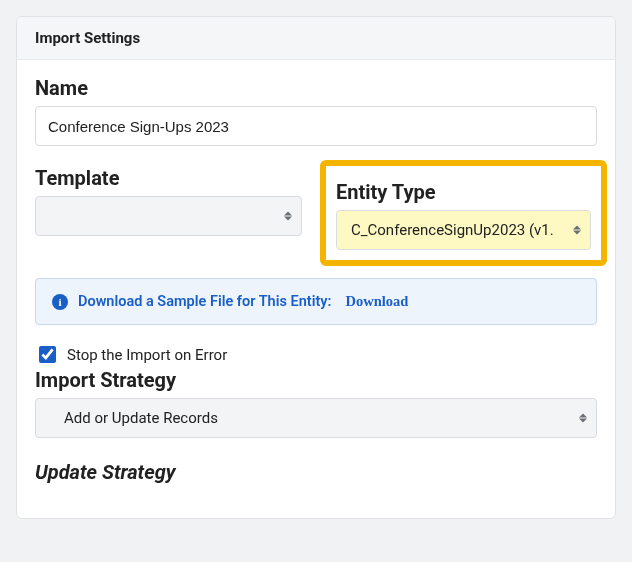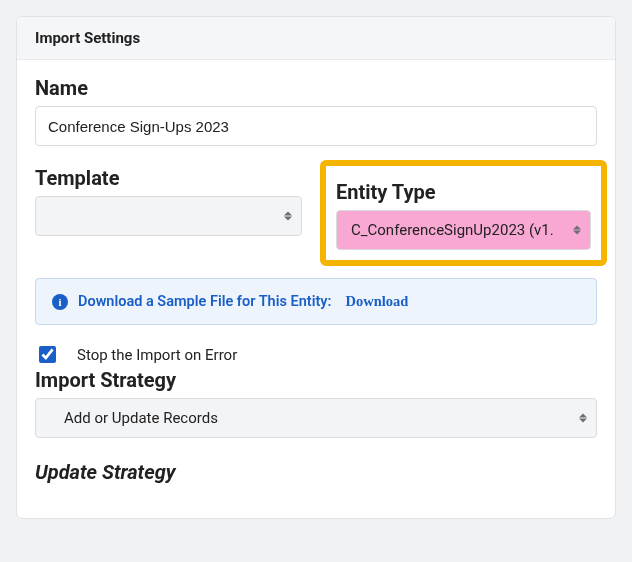--- a/index.html
+++ b/index.html
@@ -51,21 +51,21 @@
   .col { flex: 1 1 0; min-width: 0; }
   .select-wrap {
     position: relative;
     width: 100%;
   }
   .select-box {
     width: 100%;
     height: 40px;
     border: 1px solid #d9dbdf;
     border-radius: 4px;
-    background: #f9a8d4;
+    background: #fef9c3;
     padding: 0 32px 0 14px;
     font-size: 15px;
     color: #222;
     display: flex;
     align-items: center;
     cursor: pointer;
     overflow: hidden;
     white-space: nowrap;
     text-overflow: ellipsis;
   }
@@ -118,21 +118,21 @@
     font-weight: 700;
     font-size: 11px;
     font-family: Georgia, serif;
     flex: none;
   }
   .info-bar a { color: #1a5fc7; text-decoration: none; margin-left: 4px; font-family: Liberation Serif, serif; }
   .checkbox-row {
     margin-top: 18px;
     display: flex;
     align-items: center;
-    gap: 18px;
+    gap: 8px;
     font-size: 15px;
   }
   .checkbox-row input[type="checkbox"] {
     width: 17px; height: 17px;
     accent-color: #1a5fc7;
     cursor: pointer;
   }
   .mt-sm { margin-top: 2px; }
   .mt-md { margin-top: 22px; font-style: italic; }
   .w-full { width: 100%; }

